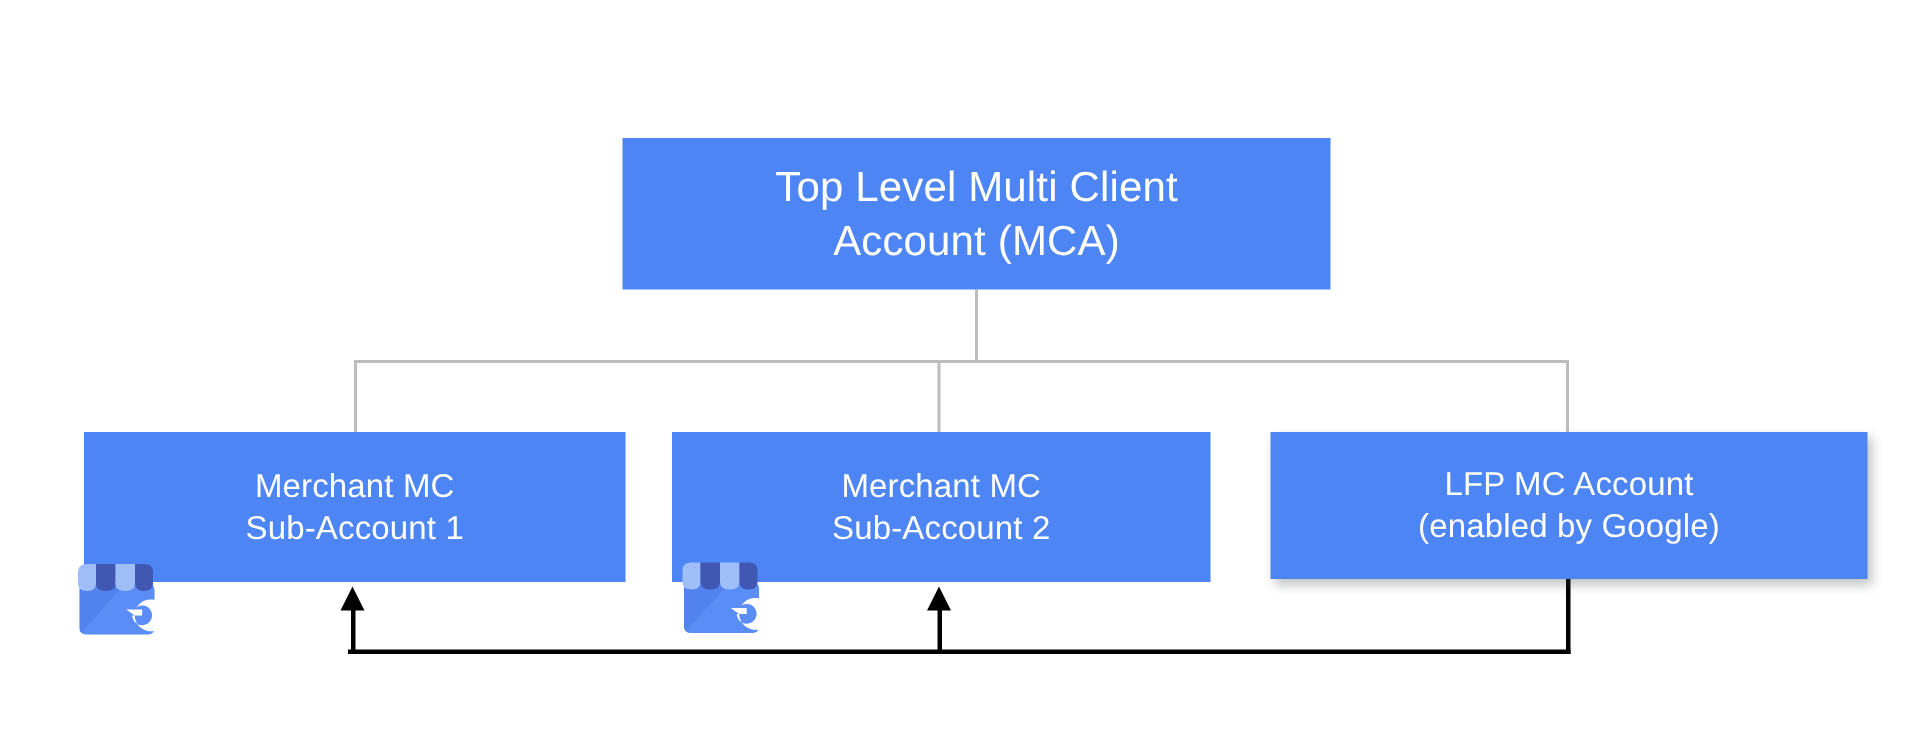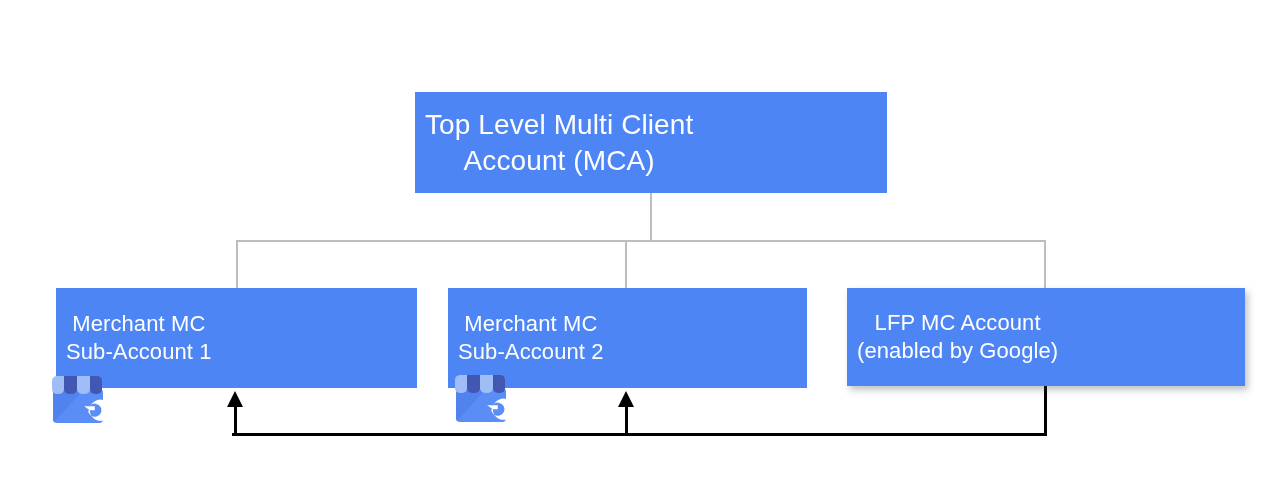--- a/index.html
+++ b/index.html
@@ -17,21 +17,21 @@
     background: #ffffff;
     overflow: hidden;
   }
   .node {
     position: absolute;
     box-sizing: border-box;
     background: #4d85f4;
     color: #ffffff;
     display: flex;
     align-items: center;
-    justify-content: flex-start;
+    justify-content: center;
     text-align: center;
     line-height: 1.28;
     letter-spacing: 0.1px;
     z-index: 3;
   }
   .node .node-text {
     display: block;
     white-space: pre-line;
     padding: 0 10px;
   }

